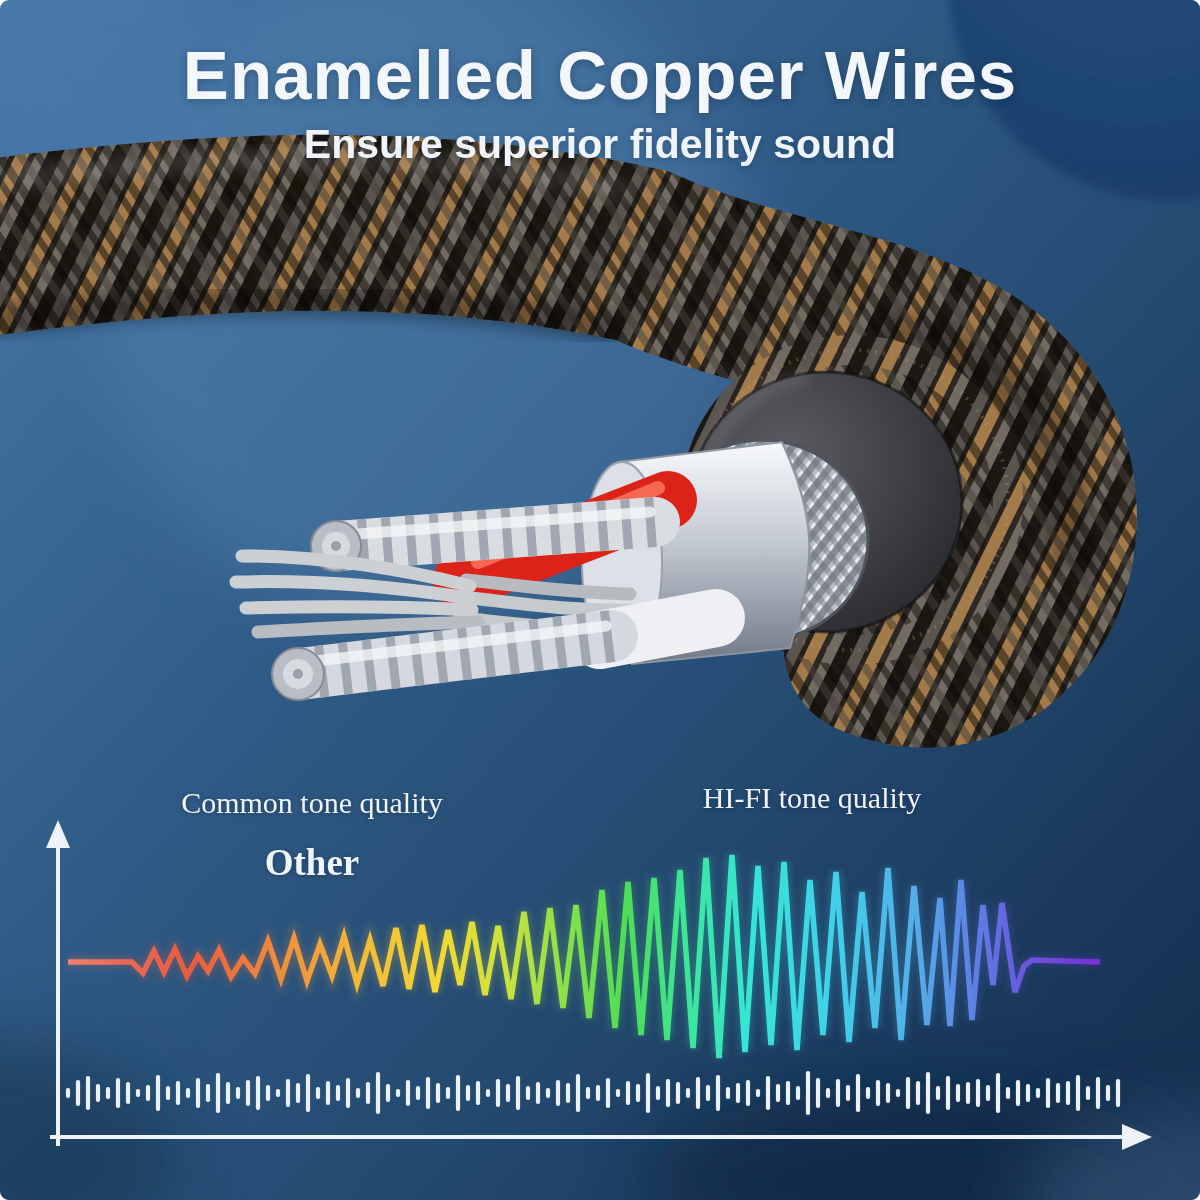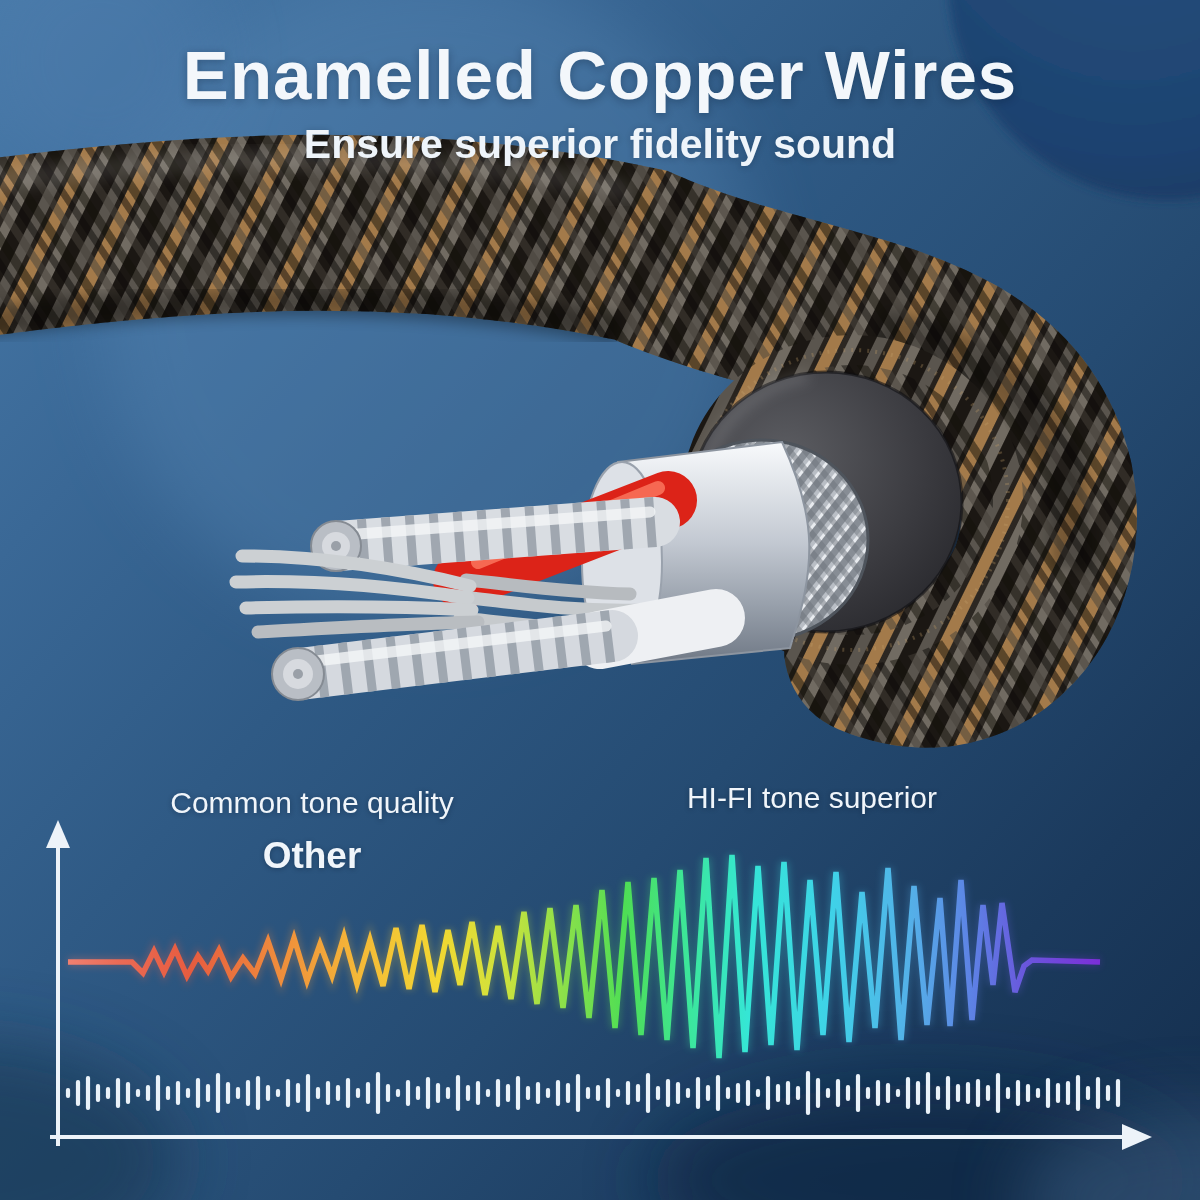--- a/index.html
+++ b/index.html
@@ -1,27 +1,28 @@
 <!DOCTYPE html>
 <html><head>
 <meta charset="utf-8">
 <style>
   html,body{margin:0;padding:0;}
   body{width:1200px;height:1200px;font-family:"Liberation Sans",sans-serif;}
   .canvas{
     position:relative;width:1200px;height:1200px;overflow:hidden;
     background:linear-gradient(132deg,#487aa9 0%,#3a6896 22%,#2f5a85 40%,#254b72 62%,#1b3a5d 82%,#142e4d 100%);
+    border-radius:9px;
   }
   .canvas svg{position:absolute;left:0;top:0;width:1200px;height:1200px;display:block;}
   .header{position:absolute;top:36px;left:0;width:1200px;text-align:center;color:#f3f7fb;z-index:5;}
   .title{font-size:69px;font-weight:700;letter-spacing:1px;text-shadow:0 2px 8px rgba(5,20,40,.30);}
   .subtitle{font-size:41px;font-weight:700;margin-top:6px;color:#eef4fa;text-shadow:0 1px 6px rgba(5,20,40,.25);}
-  .label-group{position:absolute;width:420px;text-align:center;color:#f0f5fa;z-index:6;text-shadow:0 1px 5px rgba(5,20,40,.35);}
+  .label-group{position:absolute;width:420px;text-align:center;color:#f0f5fa;z-index:6;text-shadow:0 1px 5px rgba(5,20,40,.35);font-family:Liberation Serif, serif;}
   .label-group .caption{font-size:30px;font-weight:400;}
-  .label-group .name{font-size:37px;font-weight:700;margin-top:15px;}
+  .label-group .name{font-size:37px;font-weight:700;margin-top:21px;}
   #label-left{left:102px;top:786px;}
   #label-right{left:602px;top:781px;}
   #decor-svg{z-index:1;}
   #cable-svg{z-index:4;}
   #chart-svg{z-index:7;}
 </style>
 </head>
 <body>
 
 <div class="canvas">
@@ -157,21 +158,21 @@
         <circle cx="298" cy="674" r="5" fill="#9aa0a8"></circle>
       </g>
     </g>
   </svg>
 
   <div class="label-group" id="label-left">
     <div class="caption">Common tone quality</div>
     <div class="name">Other</div>
   </div>
   <div class="label-group" id="label-right">
-    <div class="caption">HI-FI tone superior</div>
+    <div class="caption">HI-FI tone quality</div>
   </div>
 
   <svg id="chart-svg" viewBox="0 0 1200 1200">
     <defs>
       <filter id="wglow" x="-30%" y="-30%" width="160%" height="160%">
           <feGaussianBlur stdDeviation="3.5"></feGaussianBlur>
         </filter>
     <linearGradient id="waveGrad" gradientUnits="userSpaceOnUse" x1="68" y1="0" x2="1100" y2="0">
           <stop offset="0%" stop-color="#f08070"></stop>
           <stop offset="5%" stop-color="#ea6a55"></stop>

